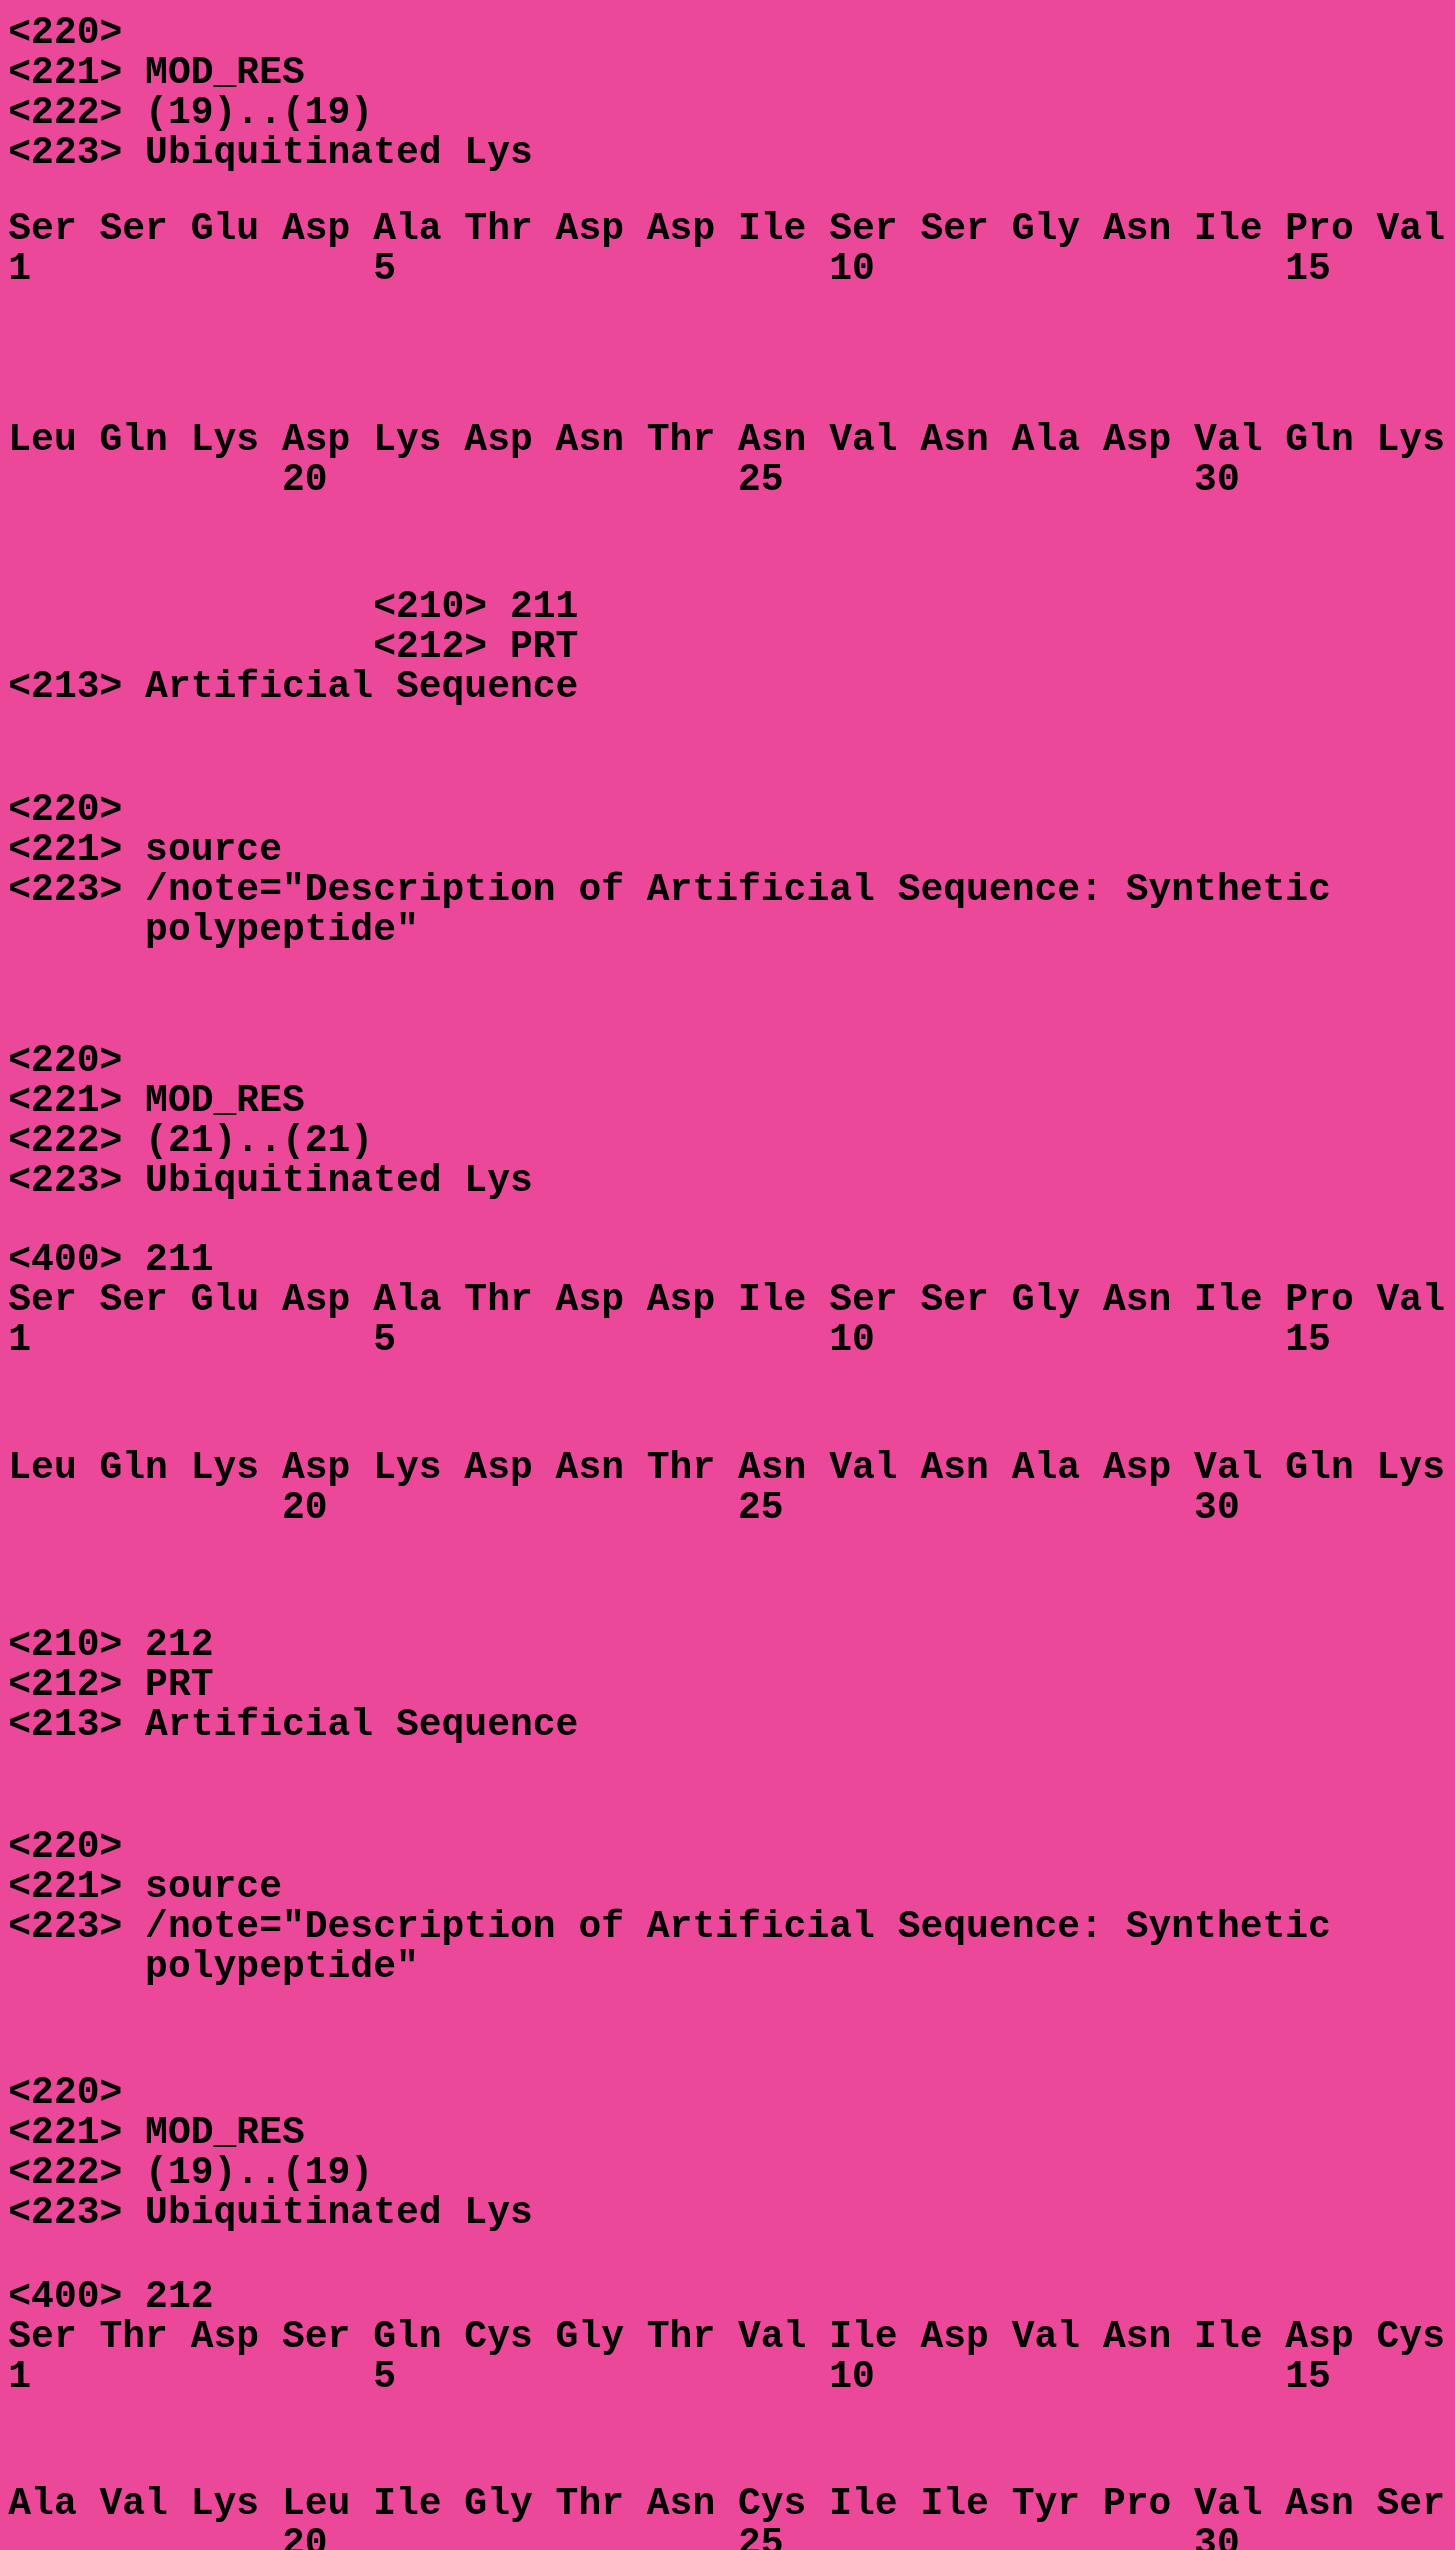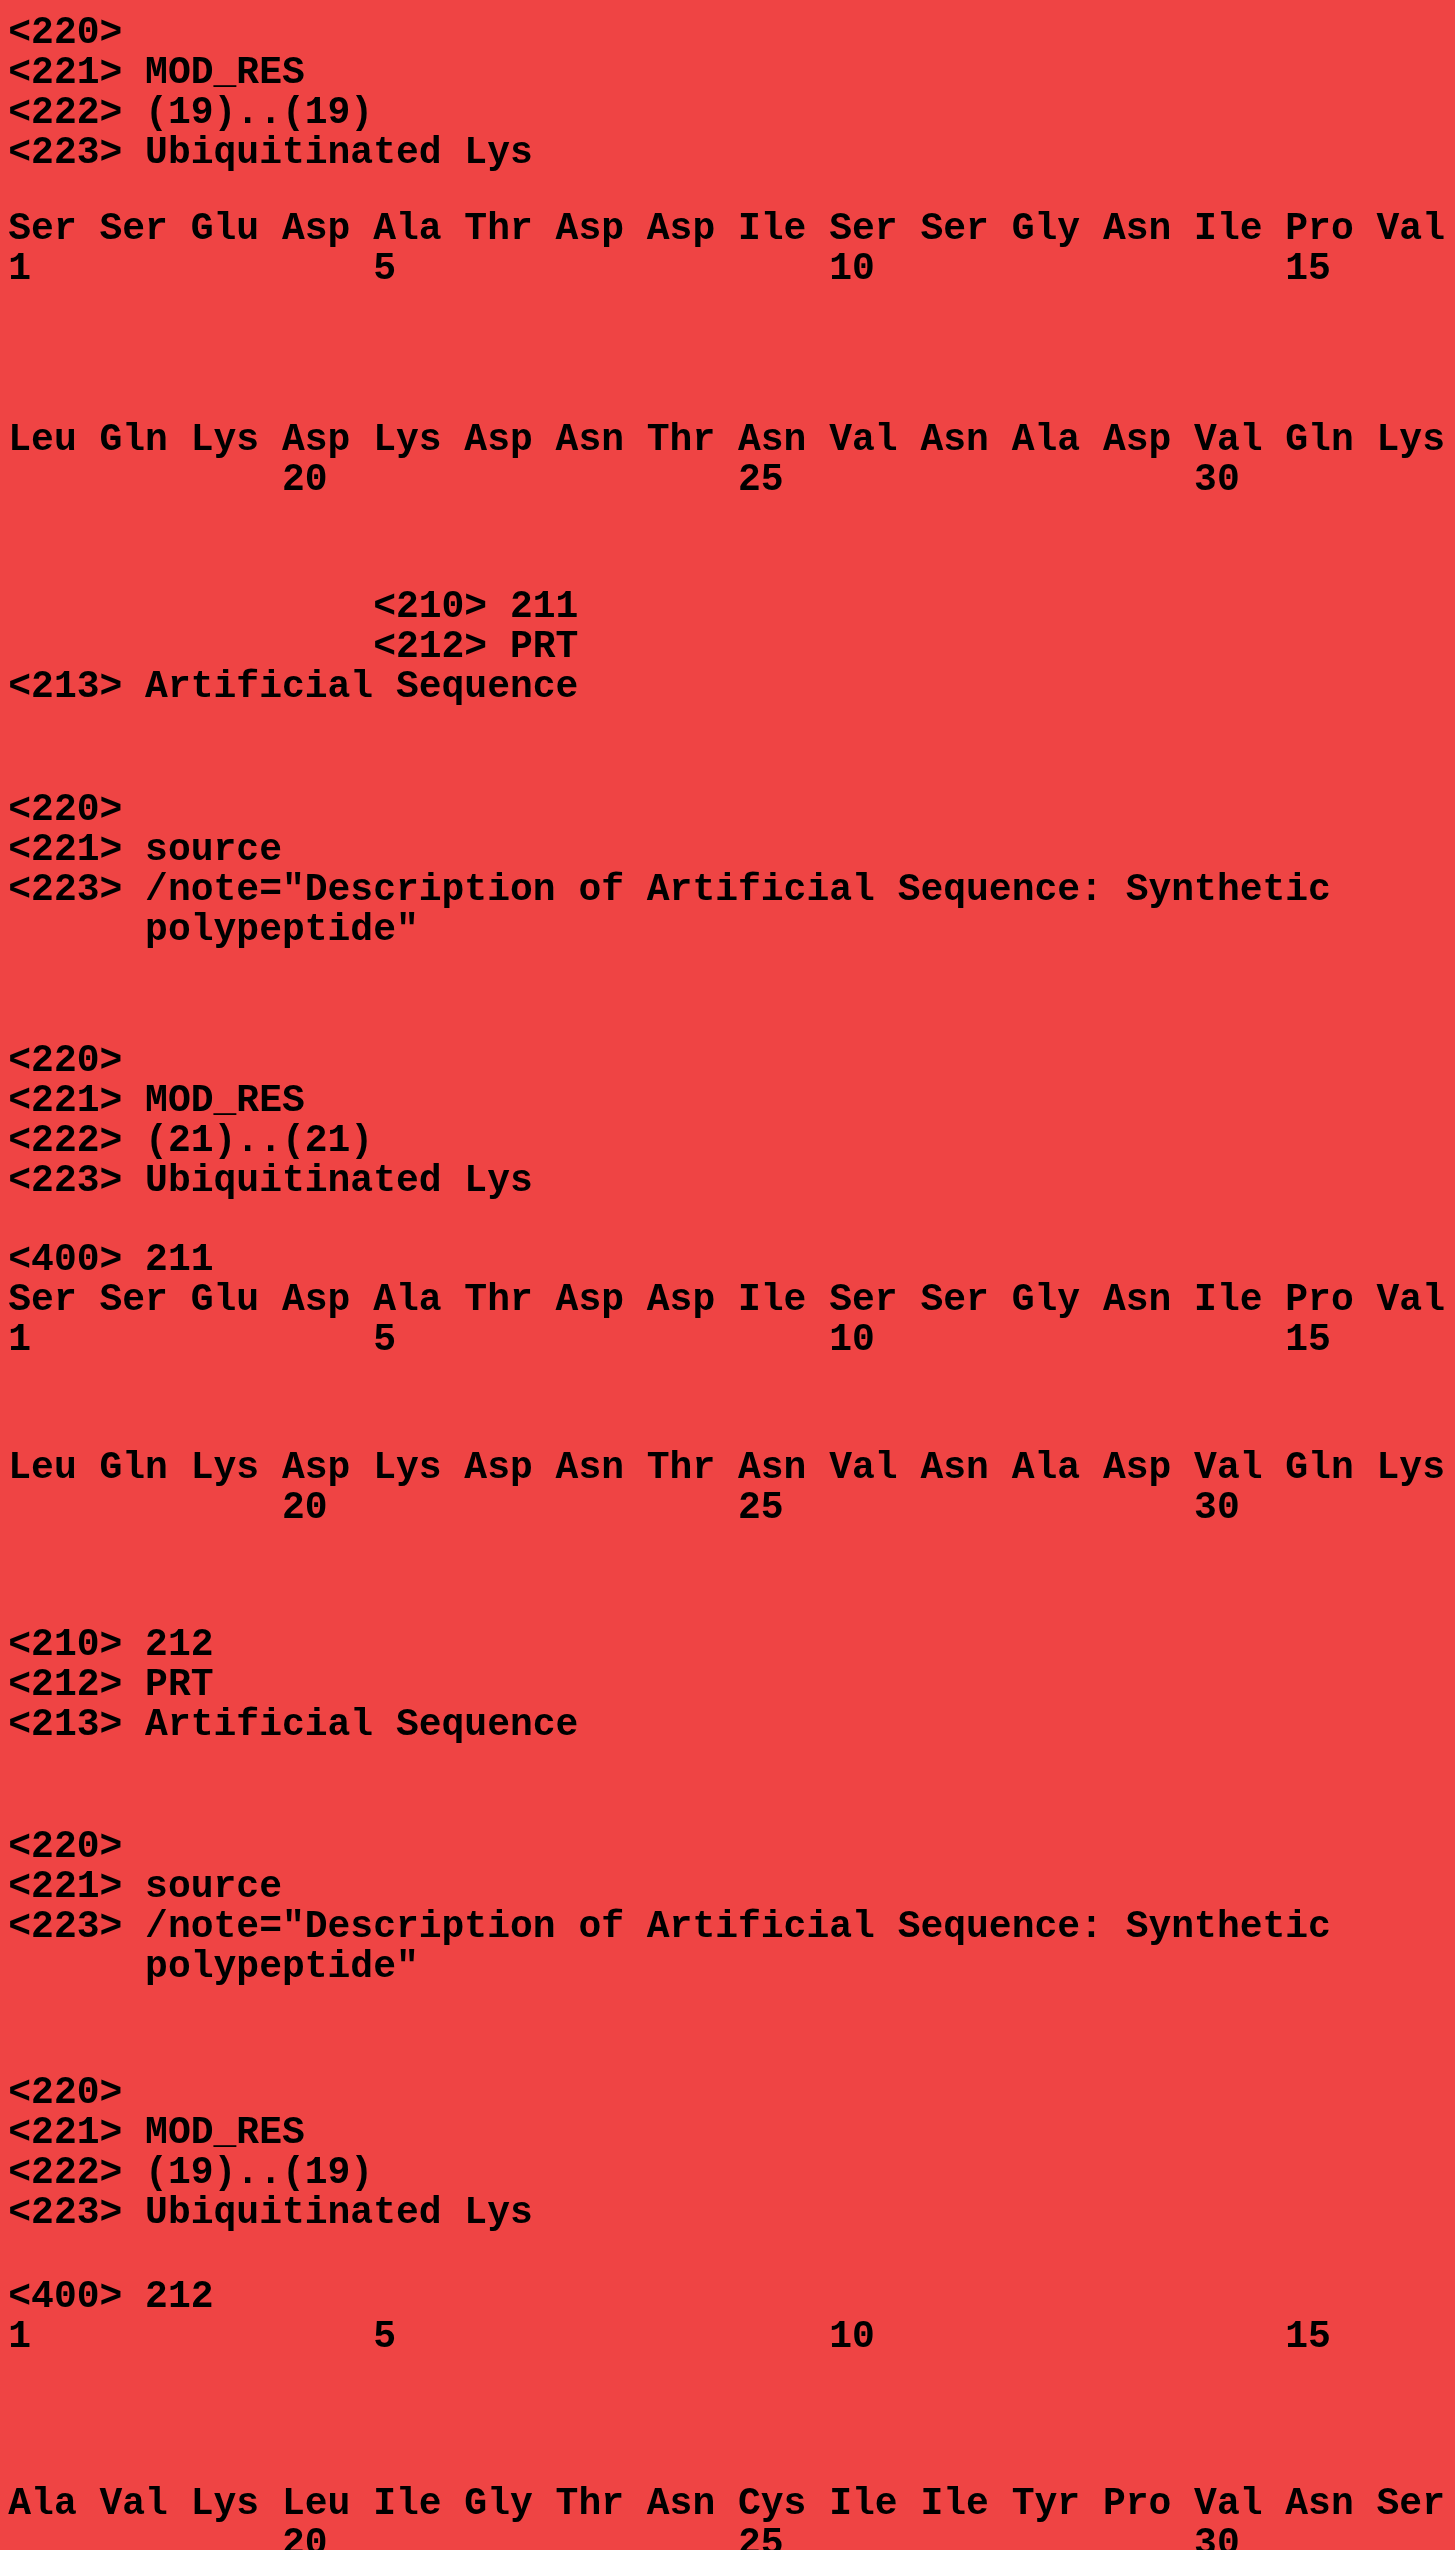--- a/index.html
+++ b/index.html
@@ -31,21 +31,21 @@
   .line {
     white-space: pre;
     font-size: 38px;
     line-height: 40px;
     letter-spacing: 0;
   }
 </style>
 </head>
 <body>
 
-<div id="page" style="background: #ef4444; color: rgb(0, 0, 0);">
+<div id="page" style="background: #ec4899; color: rgb(0, 0, 0);">
     <div class="block" style="top: 13px;">
       <div class="line">&lt;220&gt;</div>
       <div class="line">&lt;221&gt; MOD_RES</div>
       <div class="line">&lt;222&gt; (19)..(19)</div>
       <div class="line">&lt;223&gt; Ubiquitinated Lys</div>
     </div>
     <div class="block" style="top: 209px;">
       <div class="line">Ser Ser Glu Asp Ala Thr Asp Asp Ile Ser Ser Gly Asn Ile Pro Val</div>
       <div class="line">1               5                   10                  15</div>
     </div>
@@ -91,20 +91,21 @@
       <div class="line">      polypeptide"</div>
     </div>
     <div class="block" style="top: 2073px;">
       <div class="line">&lt;220&gt;</div>
       <div class="line">&lt;221&gt; MOD_RES</div>
       <div class="line">&lt;222&gt; (19)..(19)</div>
       <div class="line">&lt;223&gt; Ubiquitinated Lys</div>
     </div>
     <div class="block" style="top: 2277px;">
       <div class="line">&lt;400&gt; 212</div>
+      <div class="line">Ser Thr Asp Ser Gln Cys Gly Thr Val Ile Asp Val Asn Ile Asp Cys</div>
       <div class="line">1               5                   10                  15</div>
     </div>
     <div class="block" style="top: 2484px;">
       <div class="line">Ala Val Lys Leu Ile Gly Thr Asn Cys Ile Ile Tyr Pro Val Asn Ser</div>
       <div class="line">            20                  25                  30</div>
     </div>
   </div>
 
 
 </body></html>

